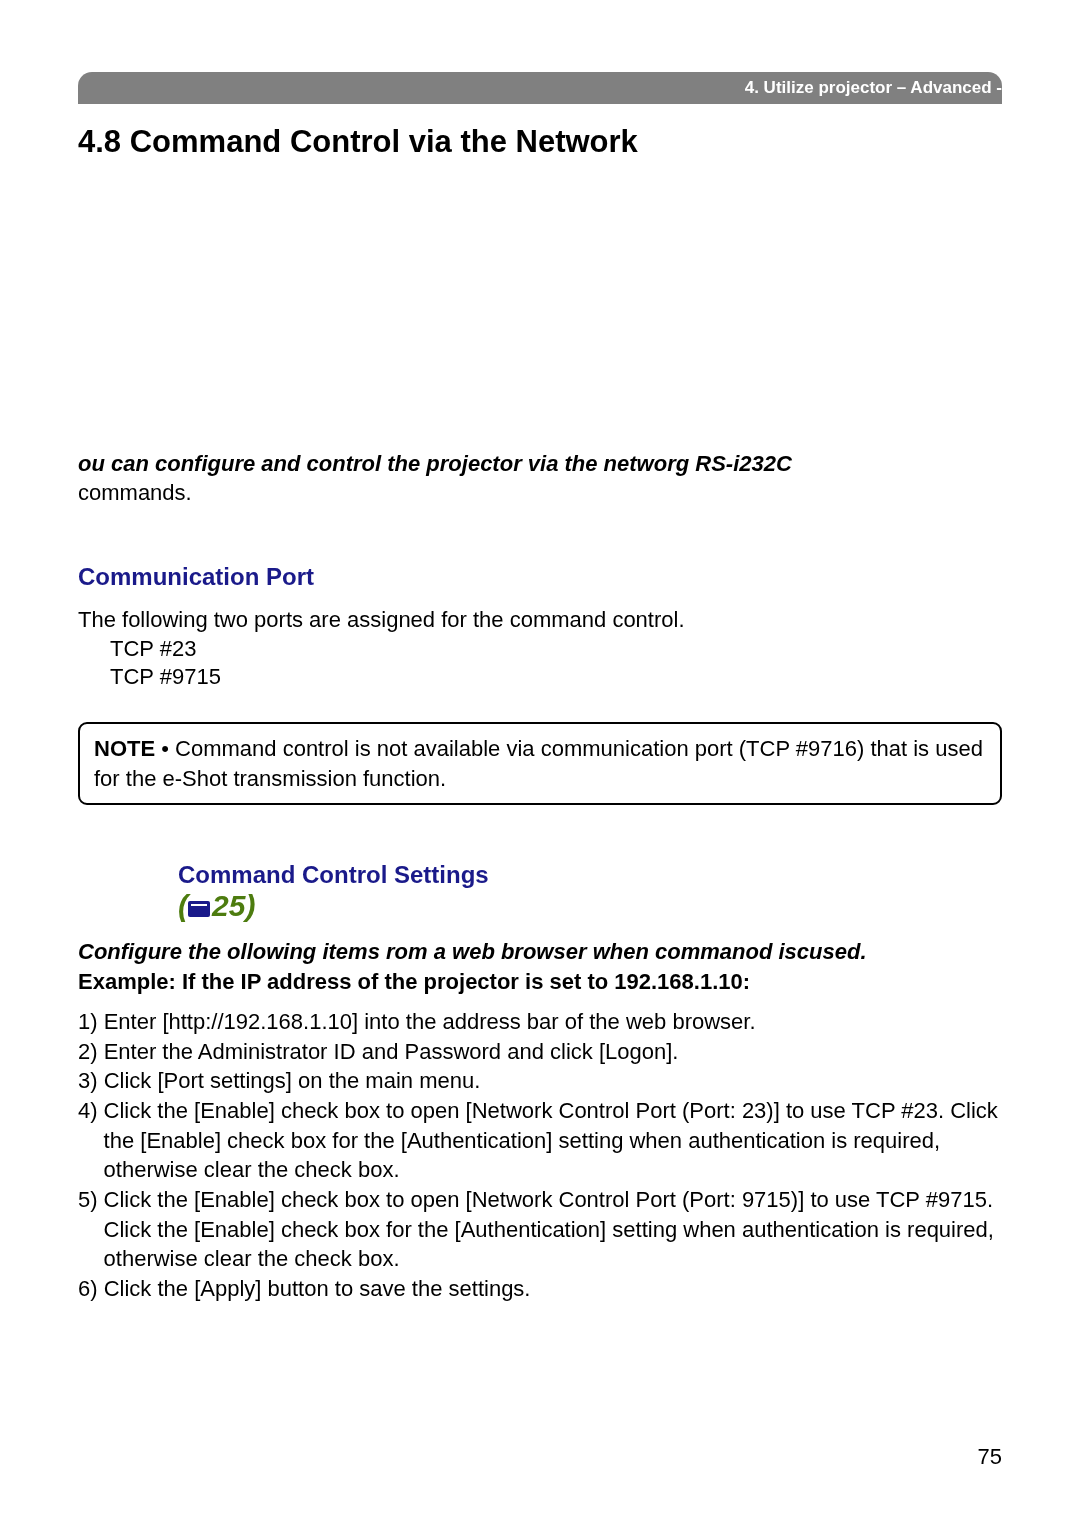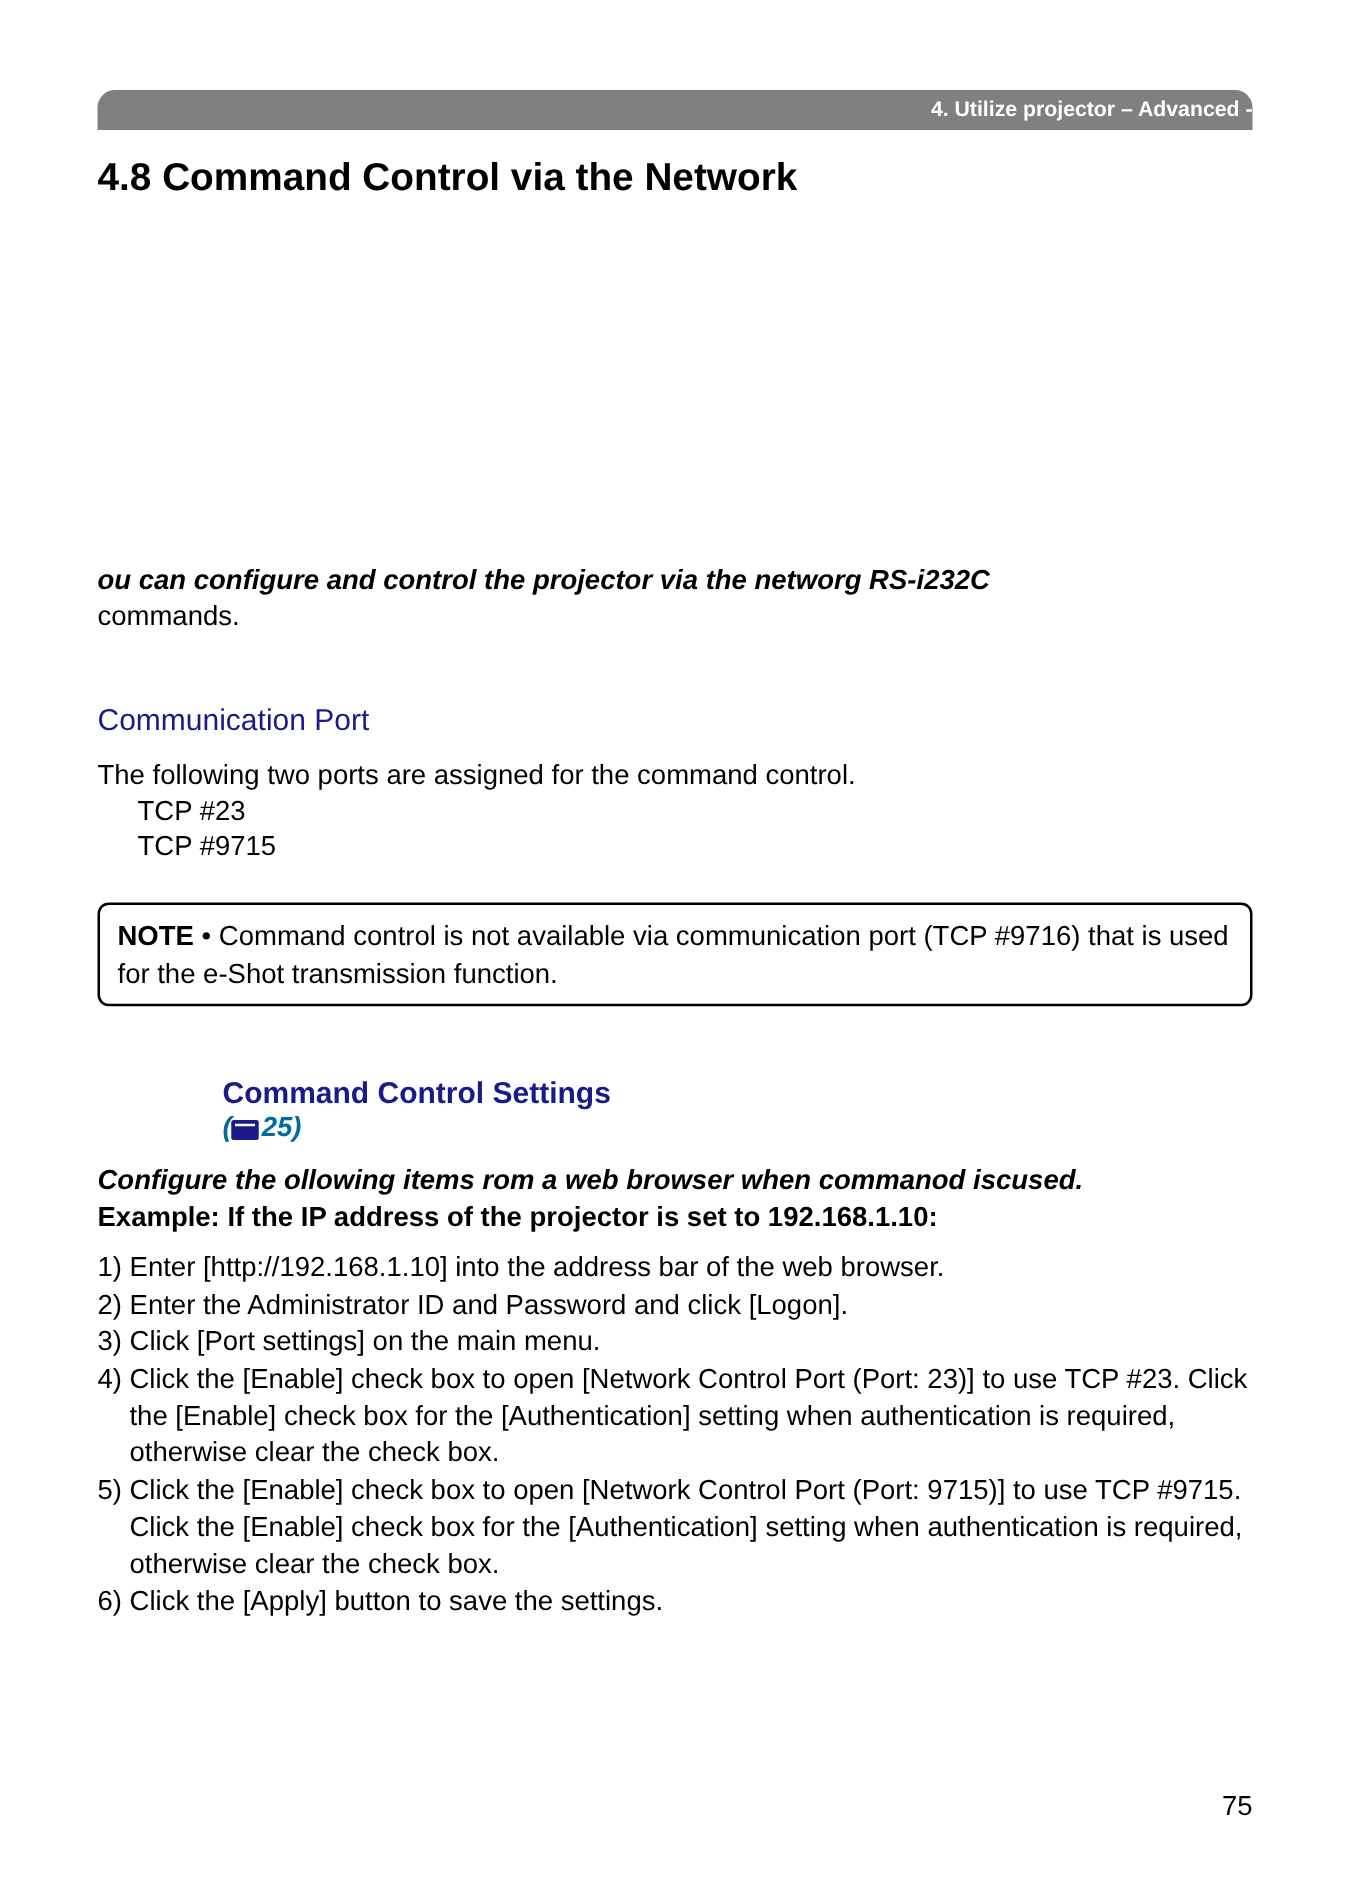--- a/index.html
+++ b/index.html
@@ -39,21 +39,21 @@
       font-style: italic;
       font-weight: bold;
       line-height: 1.3;
     }
     .intro-text .commands {
       font-style: normal;
       font-weight: normal;
     }
     .sub-heading {
       font-size: 24px;
-      font-weight: normal;
+      font-weight: bold;
       color: #1a1a8a;
       margin-top: 56px;
       margin-bottom: 14px;
     }
     .body-text {
       font-size: 22px;
       color: #000000;
       line-height: 1.35;
     }
     .port-list {
@@ -79,22 +79,22 @@
       margin-bottom: 14px;
       flex-direction: column;
     }
     .settings-title {
       font-size: 24px;
       font-weight: bold;
       color: #1a1a8a;
     }
     .page-ref {
       margin-left: 100px;
-      font-size: 22px;
-      color: #0369a1;
+      font-size: 30px;
+      color: #4d7c0f;
       font-weight: bold;
       font-style: italic;
     }
     .book-icon {
       display: inline-block;
       width: 22px;
       height: 16px;
       background: #1a1a8a;
       border-radius: 2px;
       vertical-align: middle;
@@ -132,21 +132,21 @@
       flex-shrink: 0;
     }
     .steps .content {
       padding-left: 6px;
     }
     .bold {
       font-weight: normal;
     }
     .page-number {
       position: absolute;
-      bottom: 56px;
+      bottom: 44px;
       right: 78px;
       font-size: 22px;
     }
   </style>
 </head>
 <body>
 
 <div class="page-wrapper">
   <div class="header-bar">
     <span>4. Utilize projector – Advanced -</span>

